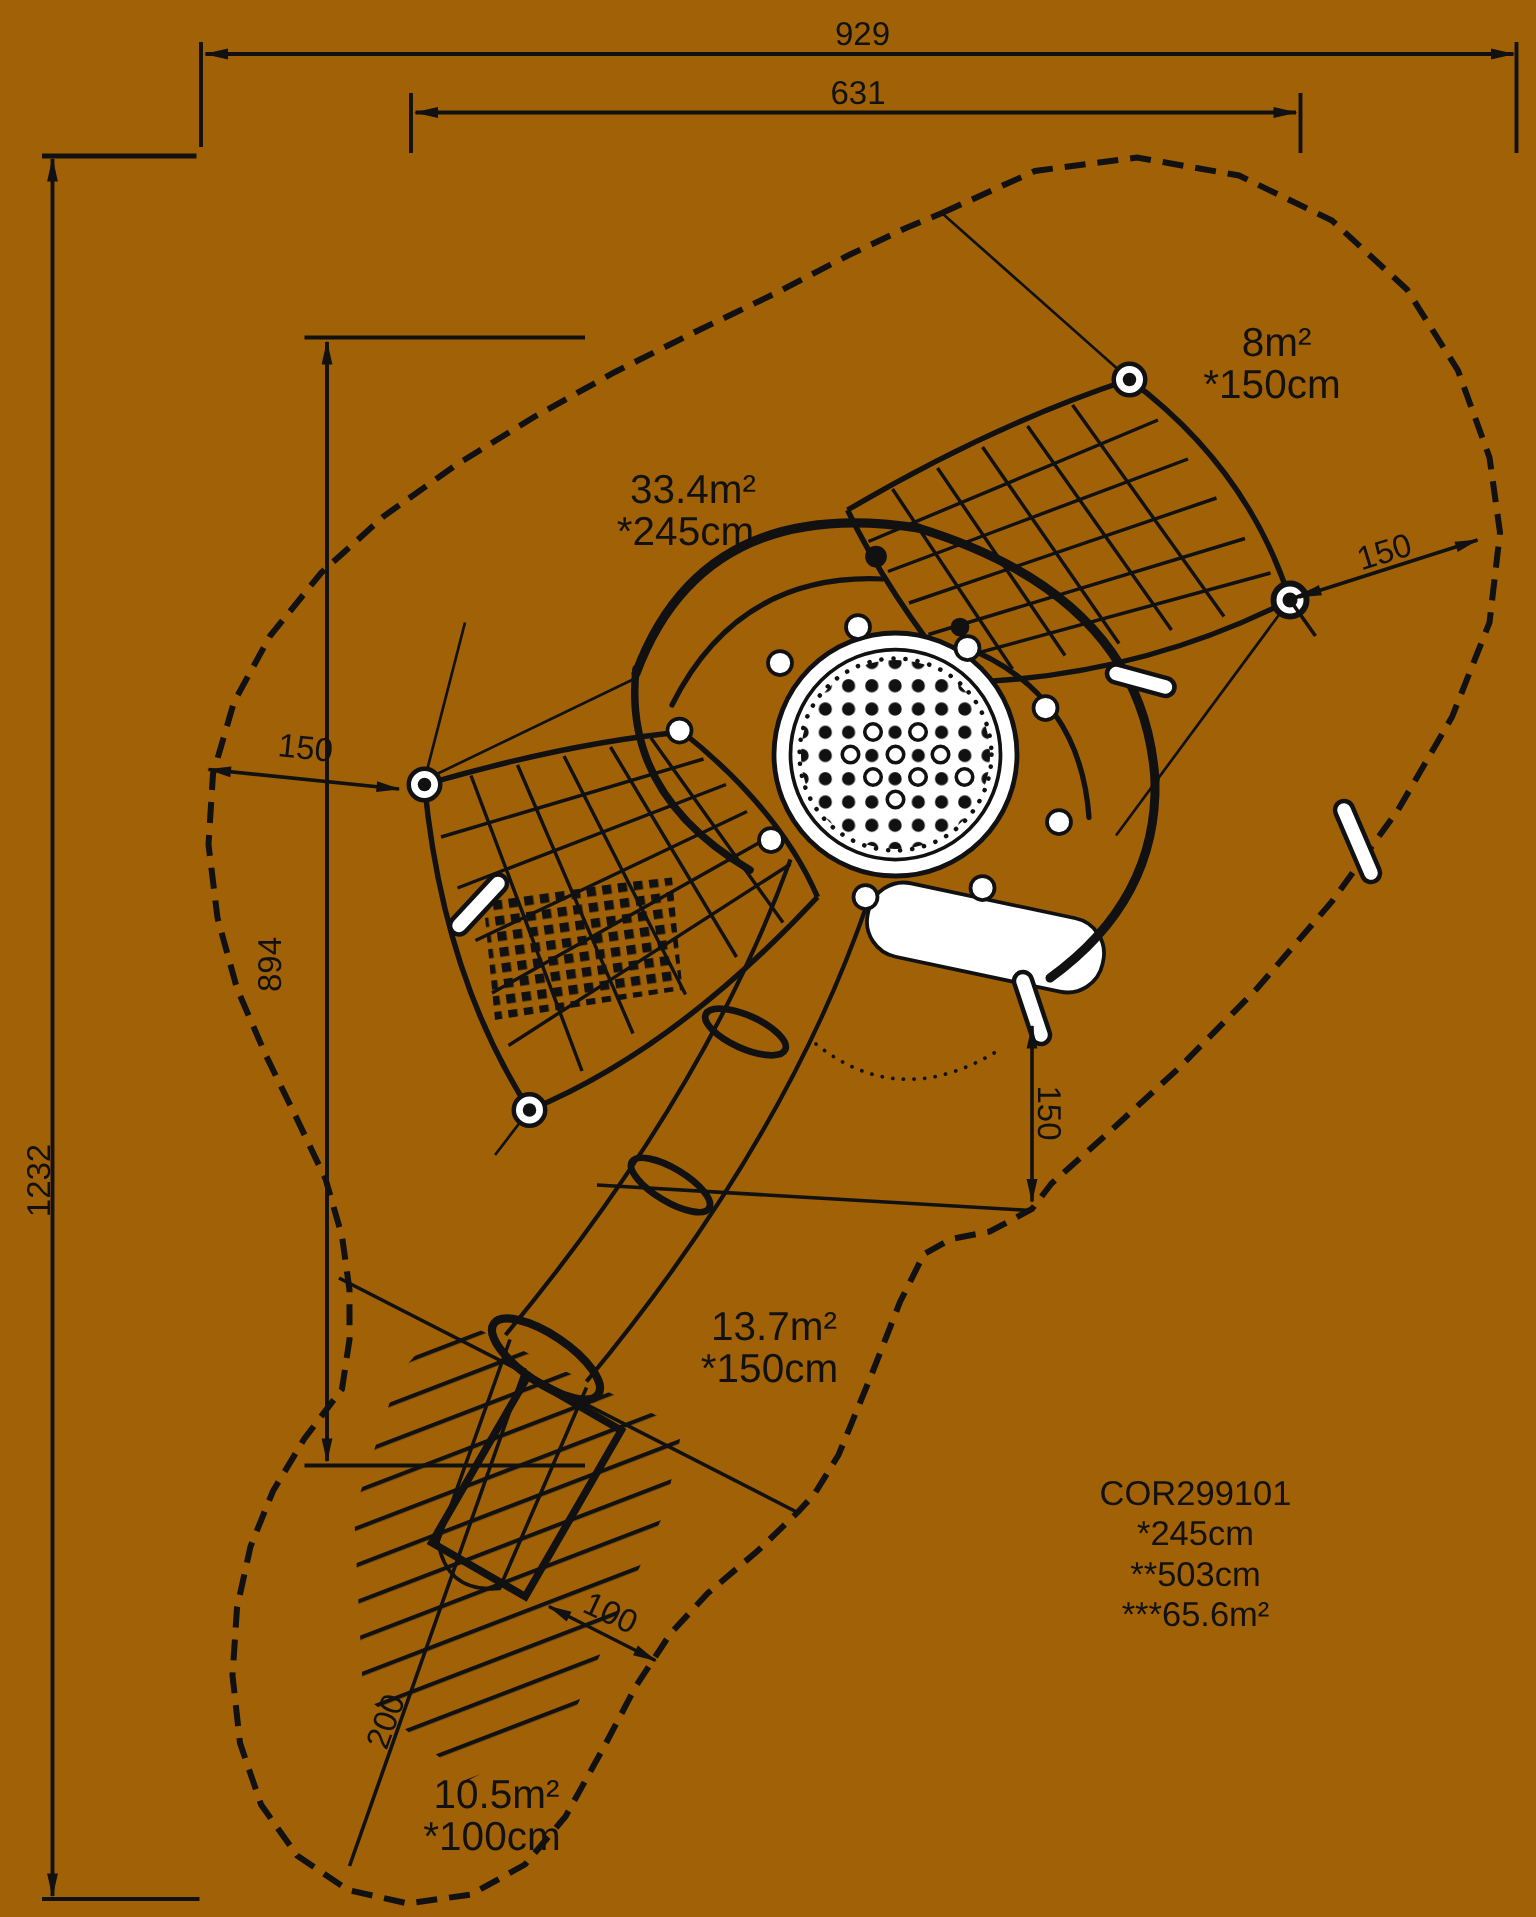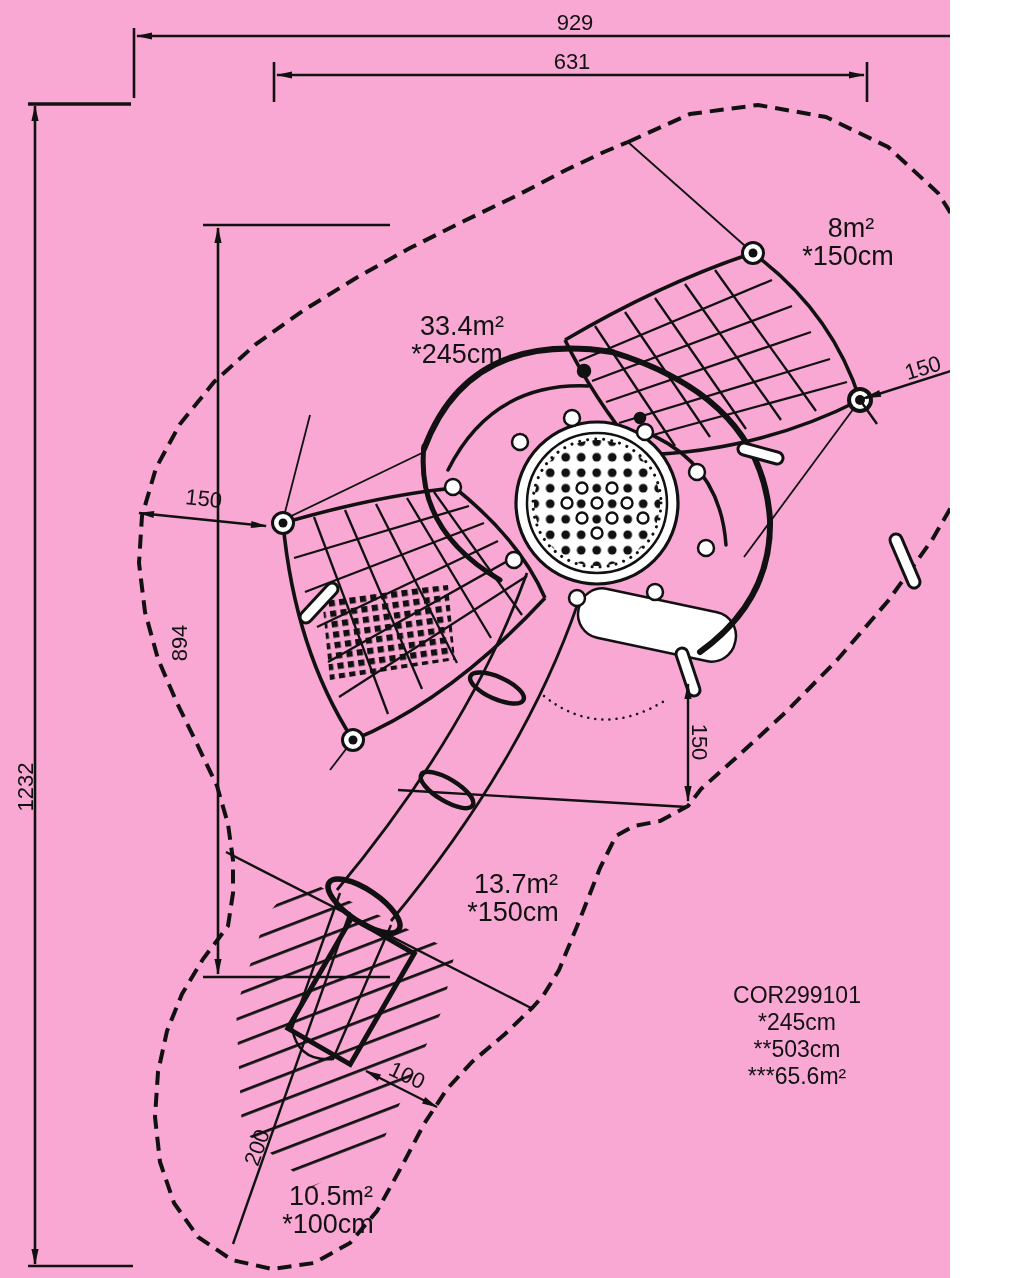--- a/index.html
+++ b/index.html
@@ -1,19 +1,19 @@
 <!DOCTYPE html>
 <html><head>
 <meta charset="utf-8">
 <style>
   html,body{margin:0;padding:0;background:#ffffff;}
   .canvas{
     position:relative;
-    width:950px;height:1278px;
-    background:#f9a8d4;
+    width:1024px;height:1278px;
+    background:#a16207;
     font-family:"Liberation Sans", sans-serif;
     overflow:hidden;
   }
   svg{display:block;}
   text{
     font-family:"Liberation Sans", sans-serif;
     fill:#111111;
   }
   .dimtxt{font-size:22px;}
   .areatxt{font-size:27px;}

